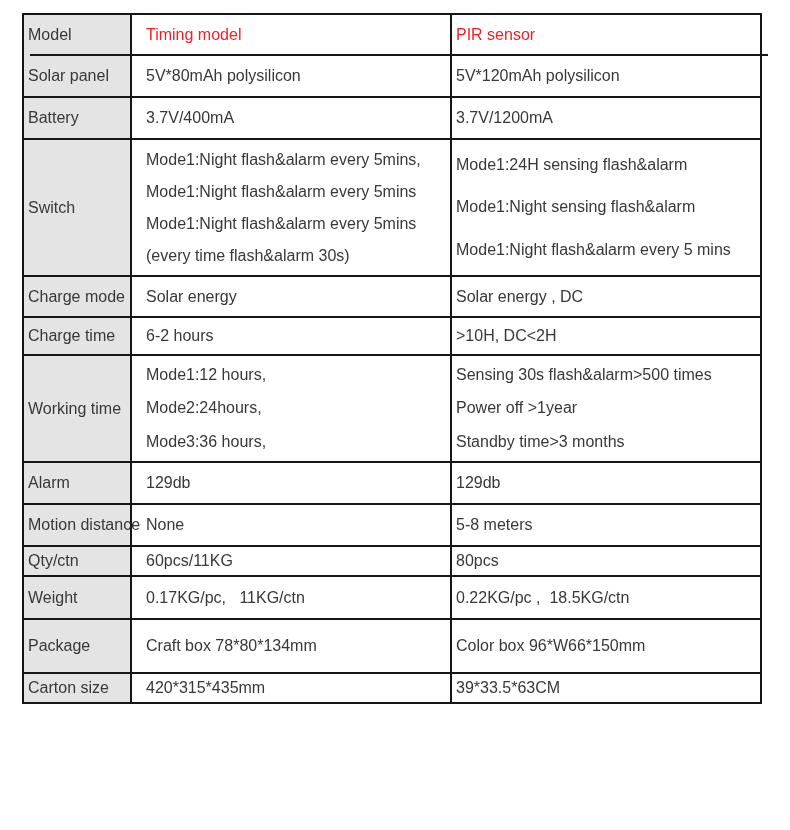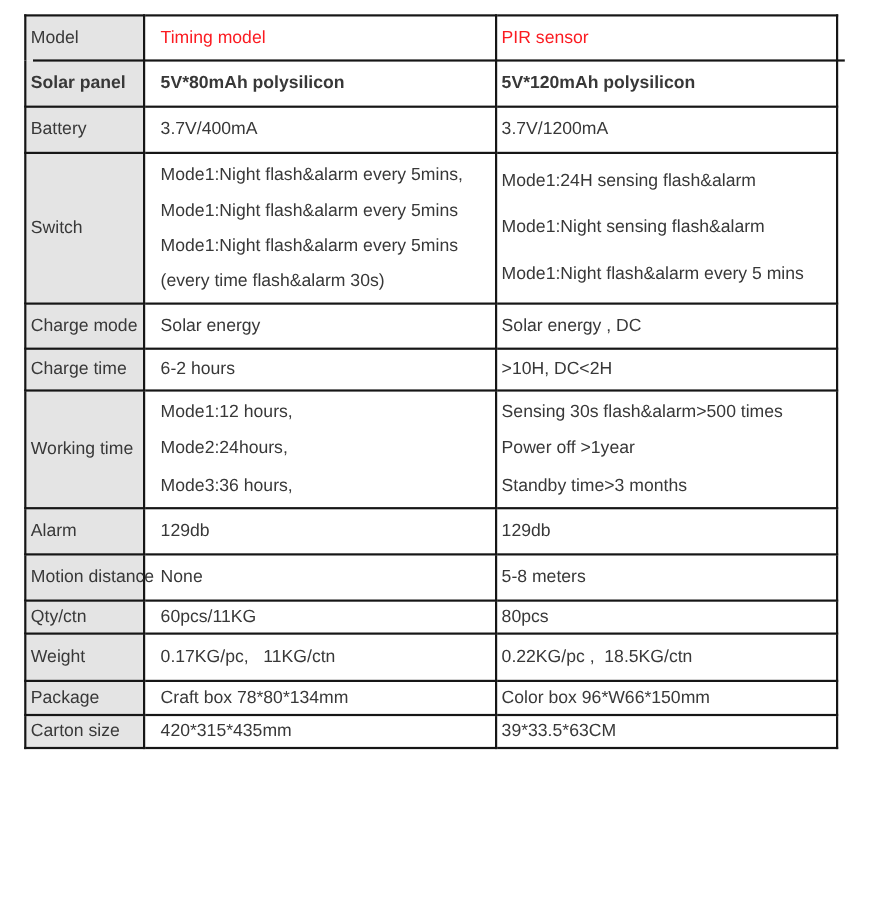--- a/index.html
+++ b/index.html
@@ -37,27 +37,27 @@
   .lines{display:flex;flex-direction:column;justify-content:space-around;}
   tr.h-hdr{height:41px;}
   tr.h-std{height:42px;}
   tr.h-led{height:43px;}
   tr.h-switch{height:137px;}
   tr.h-cmode{height:41px;padding-left:48px;}
   tr.h-ctime{height:38px;}
   tr.h-working{height:107px;}
   tr.h-qty{height:30px;}
   tr.h-weight{height:43px;}
-  tr.h-package{height:31px;}
+  tr.h-package{height:54px;}
   tr.h-carton{height:30px;}
   tr.h-switch .lines{height:128px;}
   tr.h-working .lines{height:100px;}
   
   tr.no-b td{border-bottom:none;}
-  tr.no-t td{border-top:none;font-weight:bold;}
+  tr.no-t td{border-top:none;}
   .hdr-underline{
     position:absolute;left:8px;top:41px;width:738px;height:2px;
     background:var(--border);
   }
 </style>
 </head>
 <body>
 
 <div class="table-wrap">
   <table class="spec">

